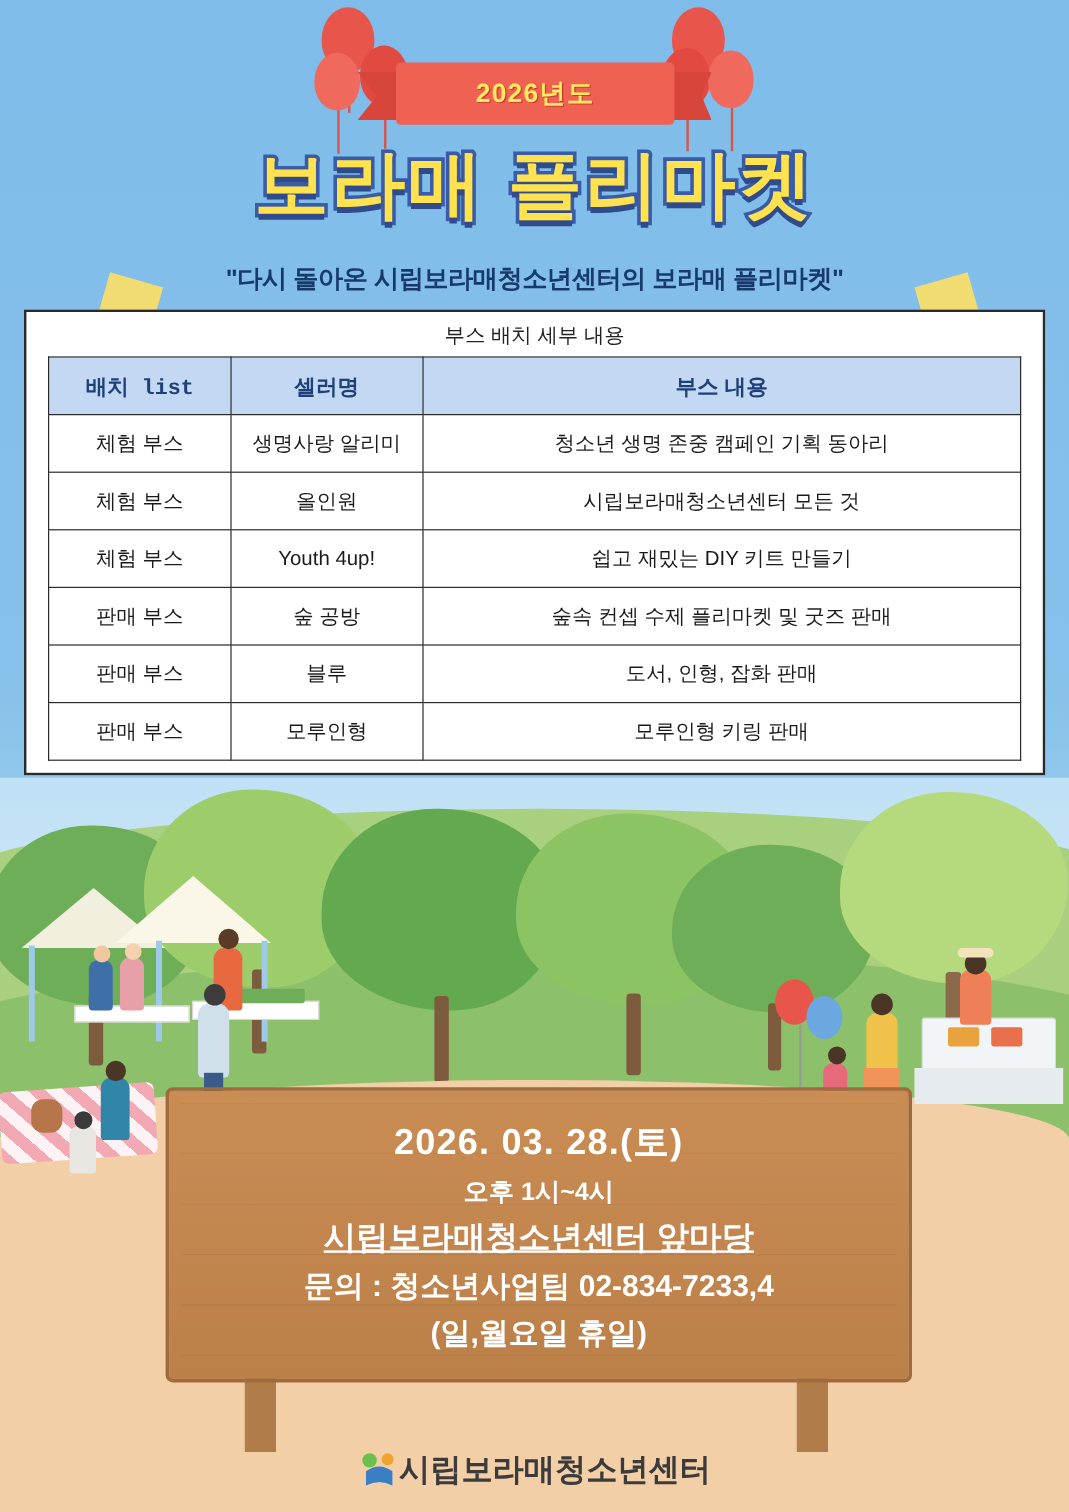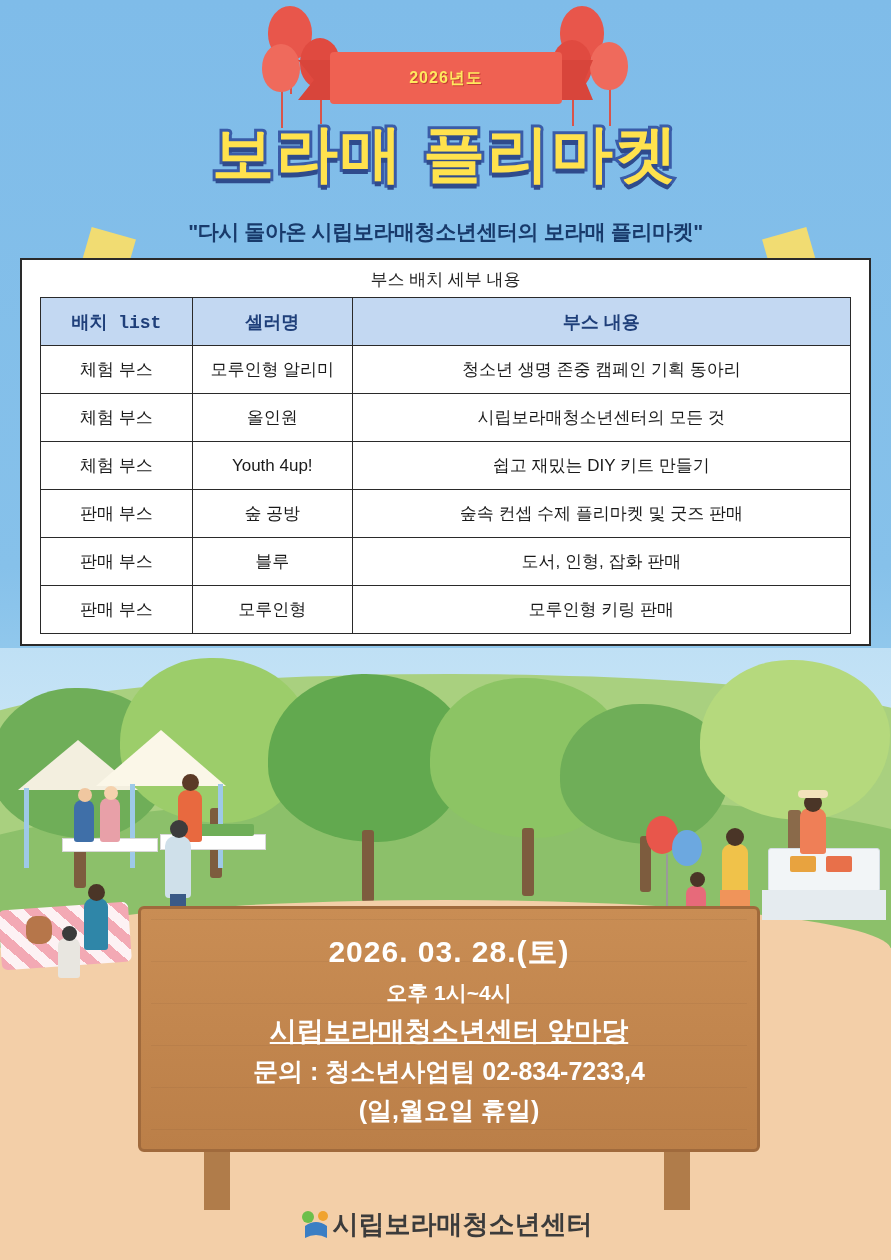--- a/index.html
+++ b/index.html
@@ -35,21 +35,21 @@
   }
   .ribbon-tail.left { left: 298px; clip-path: polygon(0 0, 100% 0, 100% 100%, 0 100%, 16px 50%); }
   .ribbon-tail.right { left: 541px; clip-path: polygon(0 0, 100% 0, 100% 50%, 100% 100%, 0 100%, 0 0); 
     clip-path: polygon(0 0, 100% 0, 84% 50%, 100% 100%, 0 100%); }
   .ribbon-main {
     position: absolute; left: 330px; top: 0; width: 232px; height: 52px;
     background: #ef6152; border-radius: 4px;
     display: flex; align-items: center; justify-content: center;
   }
   .ribbon-main span {
-    color: #ffe95e; font-size: 16px; font-weight: bold; letter-spacing: 1px;
+    color: #ffe95e; font-size: 22px; font-weight: bold; letter-spacing: 1px;
     text-shadow: 1px 1px 0 #c23d33;
   }
 
   
   .main-title {
     position: absolute; top: 112px; left: 0; width: 891px; text-align: center;
     font-size: 62px; font-weight: bold; color: #ffe24d;
     letter-spacing: 2px;
     -webkit-text-stroke: 6px #3a5ca8;
     paint-order: stroke fill;
@@ -179,27 +179,27 @@
       <thead>
         <tr>
           <th class="col-a">배치 list</th>
           <th class="col-b">셀러명</th>
           <th class="col-c">부스 내용</th>
         </tr>
       </thead>
       <tbody>
         <tr>
           <td>체험 부스</td>
-          <td>모루인형 알리미</td>
+          <td>생명사랑 알리미</td>
           <td>청소년 생명 존중 캠페인 기획 동아리</td>
         </tr>
         <tr>
           <td>체험 부스</td>
           <td>올인원</td>
-          <td>시립보라매청소년센터의 모든 것</td>
+          <td>시립보라매청소년센터 모든 것</td>
         </tr>
         <tr>
           <td>체험 부스</td>
           <td>Youth 4up!</td>
           <td>쉽고 재밌는 DIY 키트 만들기</td>
         </tr>
         <tr>
           <td>판매 부스</td>
           <td>숲 공방</td>
           <td>숲속 컨셉 수제 플리마켓 및 굿즈 판매</td>

